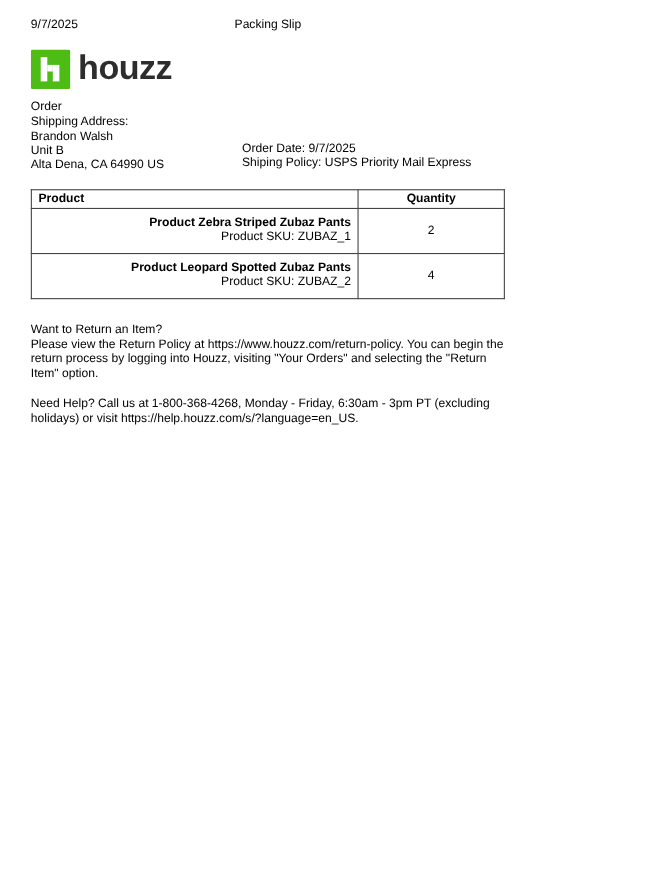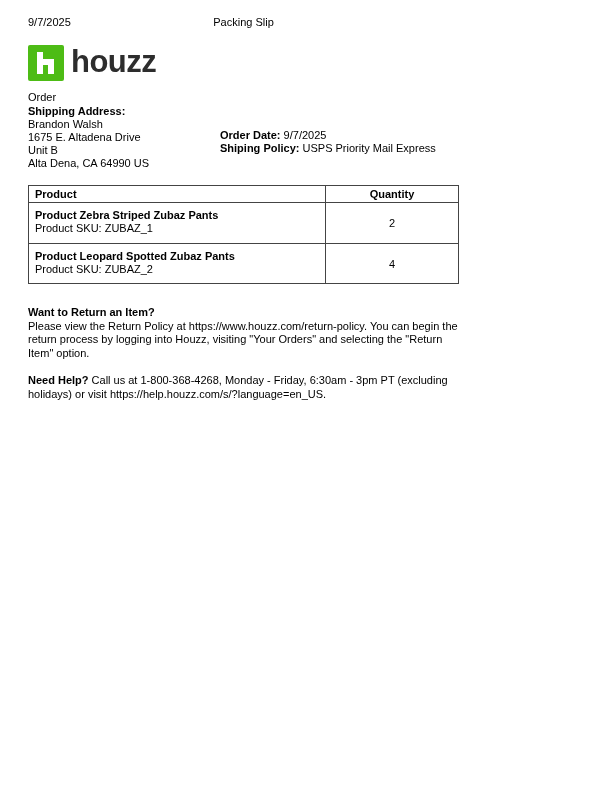--- a/index.html
+++ b/index.html
@@ -11,21 +11,21 @@
     color: #000;
     font-size: 11px;
     overflow: hidden;
   }
   .page {
     width: 487px;
     height: 800px;
     background: #fff;
     padding: 16px 28px 0 28px;
   }
-  .b { font-weight: bold; }
+  .b { font-weight: normal; }
 
   
   .topbar {
     display: flex;
     align-items: flex-start;
   }
   .topbar > div { flex: 1; }
   .top-center { text-align: center; }
   .top-right { text-align: right; }
 
@@ -72,20 +72,21 @@
     font-weight: bold;
   }
   th.col-qty {
     width: 133px;
     padding: 2px 6px;
     font-weight: bold;
   }
   td.cell-product {
     padding: 6px 6px 7px 6px;
     line-height: 1.22;
+    text-align: right;
   }
   td.cell-qty {
     text-align: center;
     vertical-align: middle;
   }
   .prod-name { font-weight: bold; }
 
   
   .footer { margin-top: 22px; line-height: 1.22; }
   .para { margin-top: 0px; }
@@ -111,21 +112,20 @@
     </svg>
     <span class="wordmark">houzz</span>
   </div>
 
   <div class="order-label">Order</div>
 
   <div class="info-row">
     <div class="ship-block">
       <div class="b">Shipping Address:</div>
       <div>Brandon Walsh</div>
-      <div>1675 E. Altadena Drive</div>
       <div>Unit B</div>
       <div>Alta Dena, CA 64990 US</div>
     </div>
     <div class="meta-block">
       <div><span class="b">Order Date:</span> <span>9/7/2025</span></div>
       <div><span class="b">Shiping Policy:</span> <span>USPS Priority Mail Express</span></div>
     </div>
   </div>
 
   <table class="products">

